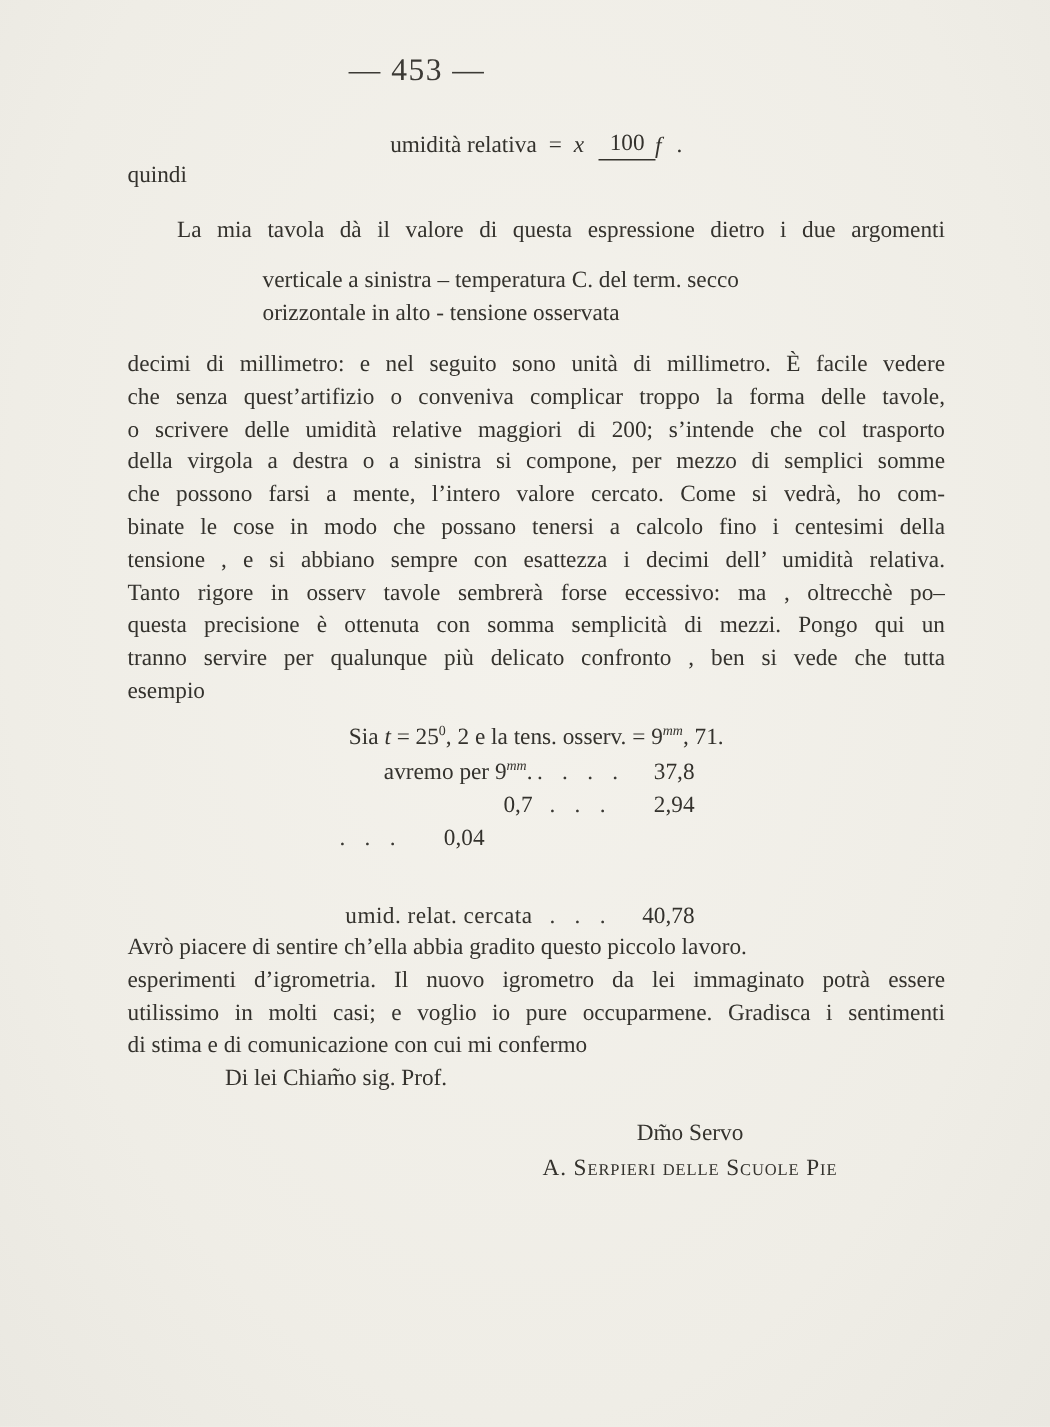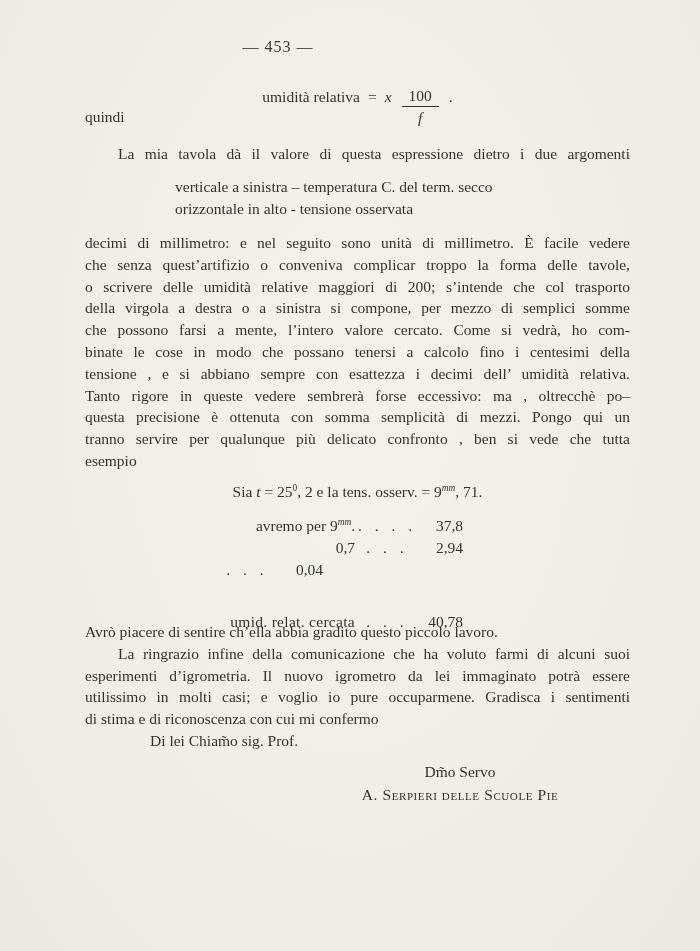--- a/index.html
+++ b/index.html
@@ -12,60 +12,60 @@
     position:relative;width:700px;height:951px;overflow:hidden;
     background:#f1efe9;
     background-image:radial-gradient(ellipse at 50% 40%, #f4f2ec 0%, #efede6 70%, #eae8e1 100%);
     color:#34322d;
     font-size:15.5px;line-height:21.8px;
   }
   .abs{position:absolute;}
   
   .pageno{
     top:36px;left:0;width:556px;text-align:center;
-    font-size:16px;letter-spacing:1px;color:#3c3a35;
+    font-size:21px;letter-spacing:1px;color:#3c3a35;
   }
   
   .formula-row{top:86px;left:85px;width:545px;height:60px;}
   .formula-lead{position:absolute;left:0;top:20px;}
   .formula-center{
     position:absolute;left:0;top:0;width:100%;height:60px;
     display:flex;align-items:flex-start;justify-content:center;gap:8px;
   }
-  .frac{display:inline-flex;flex-direction:column;align-items:center;line-height:19px;margin:0 2px;}
+  .frac{display:inline-flex;flex-direction:row;align-items:center;line-height:19px;margin:0 2px;}
   .frac .num{padding:0 7px 1px;border-bottom:1.4px solid #34322d;}
   .frac .den{padding-top:1px;font-style:italic;}
   .var{font-style:italic;}
   sup{font-size:0.6em;line-height:0;vertical-align:6px;}
   sup.it{font-style:italic;}
   
   .intro{top:143px;left:85px;width:545px;text-indent:33px;text-align:justify;text-align-last:justify;}
   .args{top:176px;left:175px;width:455px;}
   
   .bodypara{top:232px;left:85px;width:545px;}
   .jline{text-align:justify;text-align-last:justify;}
   .lline{text-align:left;}
   .indent{text-indent:33px;}
   
   .example{top:481px;left:85px;width:545px;}
-  .setup{text-align:center;margin-bottom:12px;}
+  .setup{text-align:center;margin-bottom:1px;}
   .calc{margin-left:130px;}
   .calc-row{display:flex;line-height:22px;}
   .calc-label{width:140px;text-align:right;white-space:nowrap;}
   .calc-dots{width:60px;text-align:center;word-spacing:9px;color:#3a3833;}
   .calc-val{width:48px;text-align:right;}
   .calc-rule-row{display:flex;margin-top:5px;margin-bottom:3px;}
   .calc-rule{margin-left:194px;width:46px;}
   .calc-rule .bar{border-top:1.6px solid #34322d;width:46px;margin-left:2px;}
   .result .calc-label{letter-spacing:0.3px;}
   
   .closing{top:621px;left:85px;width:545px;}
   .salutation{margin-left:65px;}
   
-  .signature{top:761px;left:330px;width:260px;text-align:center;}
+  .signature{top:745px;left:330px;width:260px;text-align:center;}
   .sig-name{font-variant:small-caps;letter-spacing:0.6px;margin-top:1px;}
 </style>
 </head>
 <body>
 
 <div class="page">
 
   <div class="abs pageno">— 453 —</div>
 
   <div class="abs formula-row">
@@ -90,21 +90,21 @@
   </div>
 
   <div class="abs bodypara">
     <div class="jline">decimi di millimetro: e nel seguito sono unità di millimetro. È facile vedere</div>
     <div class="jline">che senza quest’artifizio o conveniva complicar troppo la forma delle tavole,</div>
     <div class="jline">o scrivere delle umidità relative maggiori di 200; s’intende che col trasporto</div>
     <div class="jline">della virgola a destra o a sinistra si compone, per mezzo di semplici somme</div>
     <div class="jline">che possono farsi a mente, l’intero valore cercato. Come si vedrà, ho com-</div>
     <div class="jline">binate le cose in modo che possano tenersi a calcolo fino i centesimi della</div>
     <div class="jline">tensione , e si abbiano sempre con esattezza i decimi dell’ umidità relativa.</div>
-    <div class="jline">Tanto rigore in queste vedere sembrerà forse eccessivo: ma , oltrecchè po–</div>
+    <div class="jline">Tanto rigore in osserv tavole sembrerà forse eccessivo: ma , oltrecchè po–</div>
     <div class="jline">questa precisione è ottenuta con somma semplicità di mezzi. Pongo qui un</div>
     <div class="jline">tranno servire per qualunque più delicato confronto , ben si vede che tutta</div>
     <div class="lline">esempio</div>
   </div>
 
   <div class="abs example">
     <div class="setup">
       <span>Sia </span><span class="var">t</span><span> = 25</span><sup>0</sup><span>, 2 e la tens. osserv. = 9</span><sup class="it">mm</sup><span>, 71.</span>
     </div>
     <div class="calc">
@@ -128,24 +128,23 @@
       <div class="calc-row result">
         <span class="calc-label">umid. relat. cercata</span>
         <span class="calc-dots">. . .</span>
         <span class="calc-val">40,78</span>
       </div>
     </div>
   </div>
 
   <div class="abs closing">
     <div class="lline">Avrò piacere di sentire ch’ella abbia gradito questo piccolo lavoro.</div>
-    <div class="jline indent">La ringrazio infine della comunicazione che ha voluto farmi di alcuni suoi</div>
     <div class="jline">esperimenti d’igrometria. Il nuovo igrometro da lei immaginato potrà essere</div>
     <div class="jline">utilissimo in molti casi; e voglio io pure occuparmene. Gradisca i sentimenti</div>
-    <div class="lline">di stima e di riconoscenza con cui mi confermo</div>
+    <div class="lline">di stima e di comunicazione con cui mi confermo</div>
     <div class="salutation">Di lei Chiam̃o sig. Prof.</div>
   </div>
 
   <div class="abs signature">
     <div>Dm̃o Servo</div>
     <div class="sig-name">A. Serpieri delle Scuole Pie</div>
   </div>
 
 </div>
 

